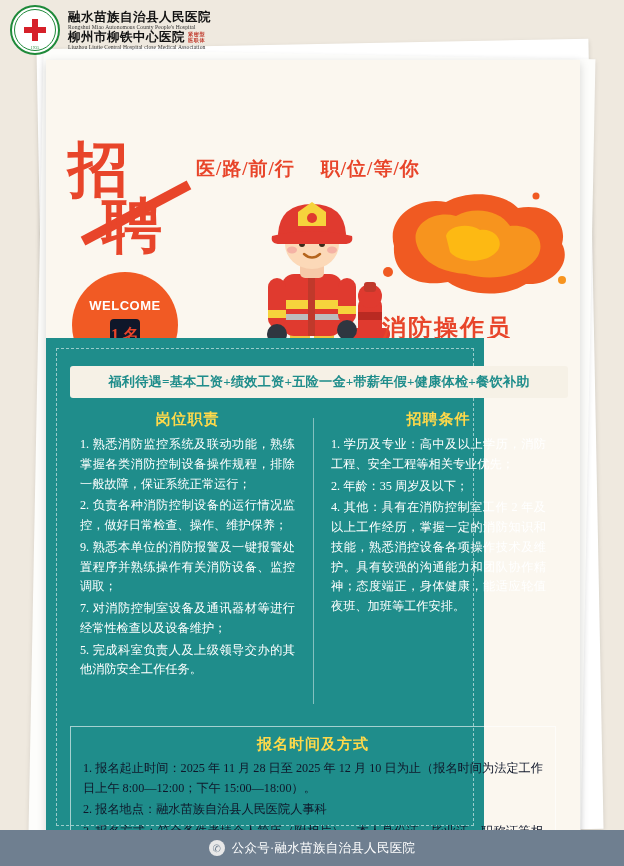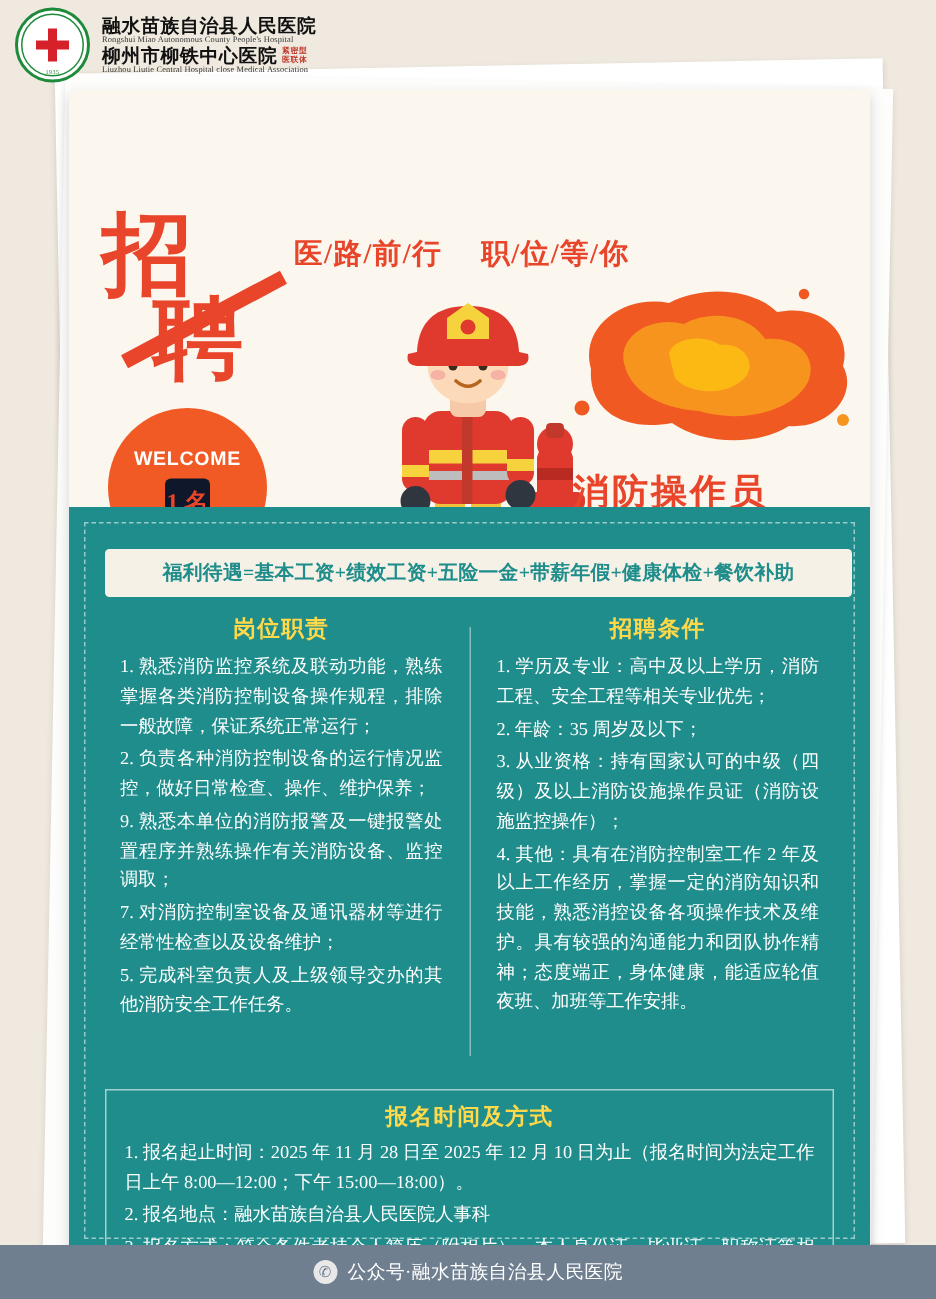--- a/index.html
+++ b/index.html
@@ -113,21 +113,21 @@
   .job-title{
     position:absolute;left:336px;top:196px;
     font-size:24px;font-weight:bold;color:#e8452a;letter-spacing:2px;
   }
 
   
   .firefighter{position:absolute;left:200px;top:62px;width:150px;height:216px;}
 
   
   .body-teal{
-    position:absolute;left:0;top:278px;width:534px;height:498px;
+    position:absolute;left:0;top:278px;width:438px;height:498px;
     background:#1f8d8b;
     padding:0;
   }
   .inner-frame{
     position:absolute;left:10px;top:10px;right:10px;bottom:10px;
     border:1px dashed rgba(255,255,255,.55);
   }
   .benefit{
     position:absolute;left:24px;top:28px;width:486px;
     background:#f6f1e6;border-radius:3px;
@@ -155,21 +155,21 @@
   .bottom-box{
     position:absolute;left:24px;top:388px;width:486px;height:128px;
     border:1px solid rgba(255,255,255,.6);
     padding:6px 12px 0 12px;box-sizing:border-box;
   }
   .bottom-title{
     text-align:center;color:#ffd94a;font-size:15px;font-weight:bold;
     letter-spacing:1px;margin:2px 0 5px 0;
   }
   .bottom-box p{
-    margin:0 0 2px 0;color:#ffffff;font-size:12.2px;line-height:1.6;text-align:justify;
+    margin:0 0 2px 0;color:#0f172a;font-size:12.2px;line-height:1.6;text-align:justify;
   }
 
   
   .footer{
     position:absolute;left:0;bottom:0;width:624px;height:36px;
     background:#6f7f90;display:flex;align-items:center;justify-content:center;gap:7px;
   }
   .footer .wx{
     width:16px;height:16px;border-radius:50%;background:#e8e8e8;
     display:flex;align-items:center;justify-content:center;
@@ -288,21 +288,20 @@
           <p>1. 熟悉消防监控系统及联动功能，熟练掌握各类消防控制设备操作规程，排除一般故障，保证系统正常运行；</p>
           <p>2. 负责各种消防控制设备的运行情况监控，做好日常检查、操作、维护保养；</p>
           <p>9. 熟悉本单位的消防报警及一键报警处置程序并熟练操作有关消防设备、监控调取；</p>
           <p>7. 对消防控制室设备及通讯器材等进行经常性检查以及设备维护；</p>
           <p>5. 完成科室负责人及上级领导交办的其他消防安全工作任务。</p>
         </div>
         <div class="col">
           <div class="col-title">招聘条件</div>
           <p>1. 学历及专业：高中及以上学历，消防工程、安全工程等相关专业优先；</p>
           <p>2. 年龄：35 周岁及以下；</p>
-          <p>3. 从业资格：持有国家认可的中级（四级）及以上消防设施操作员证（消防设施监控操作）；</p>
           <p>4. 其他：具有在消防控制室工作 2 年及以上工作经历，掌握一定的消防知识和技能，熟悉消控设备各项操作技术及维护。具有较强的沟通能力和团队协作精神；态度端正，身体健康，能适应轮值夜班、加班等工作安排。</p>
         </div>
       </div>
 
       <div class="bottom-box">
         <div class="bottom-title">报名时间及方式</div>
         <p>1. 报名起止时间：2025 年 11 月 28 日至 2025 年 12 月 10 日为止（报名时间为法定工作日上午 8:00—12:00；下午 15:00—18:00）。</p>
         <p>2. 报名地点：融水苗族自治县人民医院人事科</p>
         <p>3. 报名方式：符合条件者持个人简历（附相片）、本人身份证、毕业证、职称证等相关证件原件及复印件到融水苗族自治县人民医院人事科报名。</p>
 

